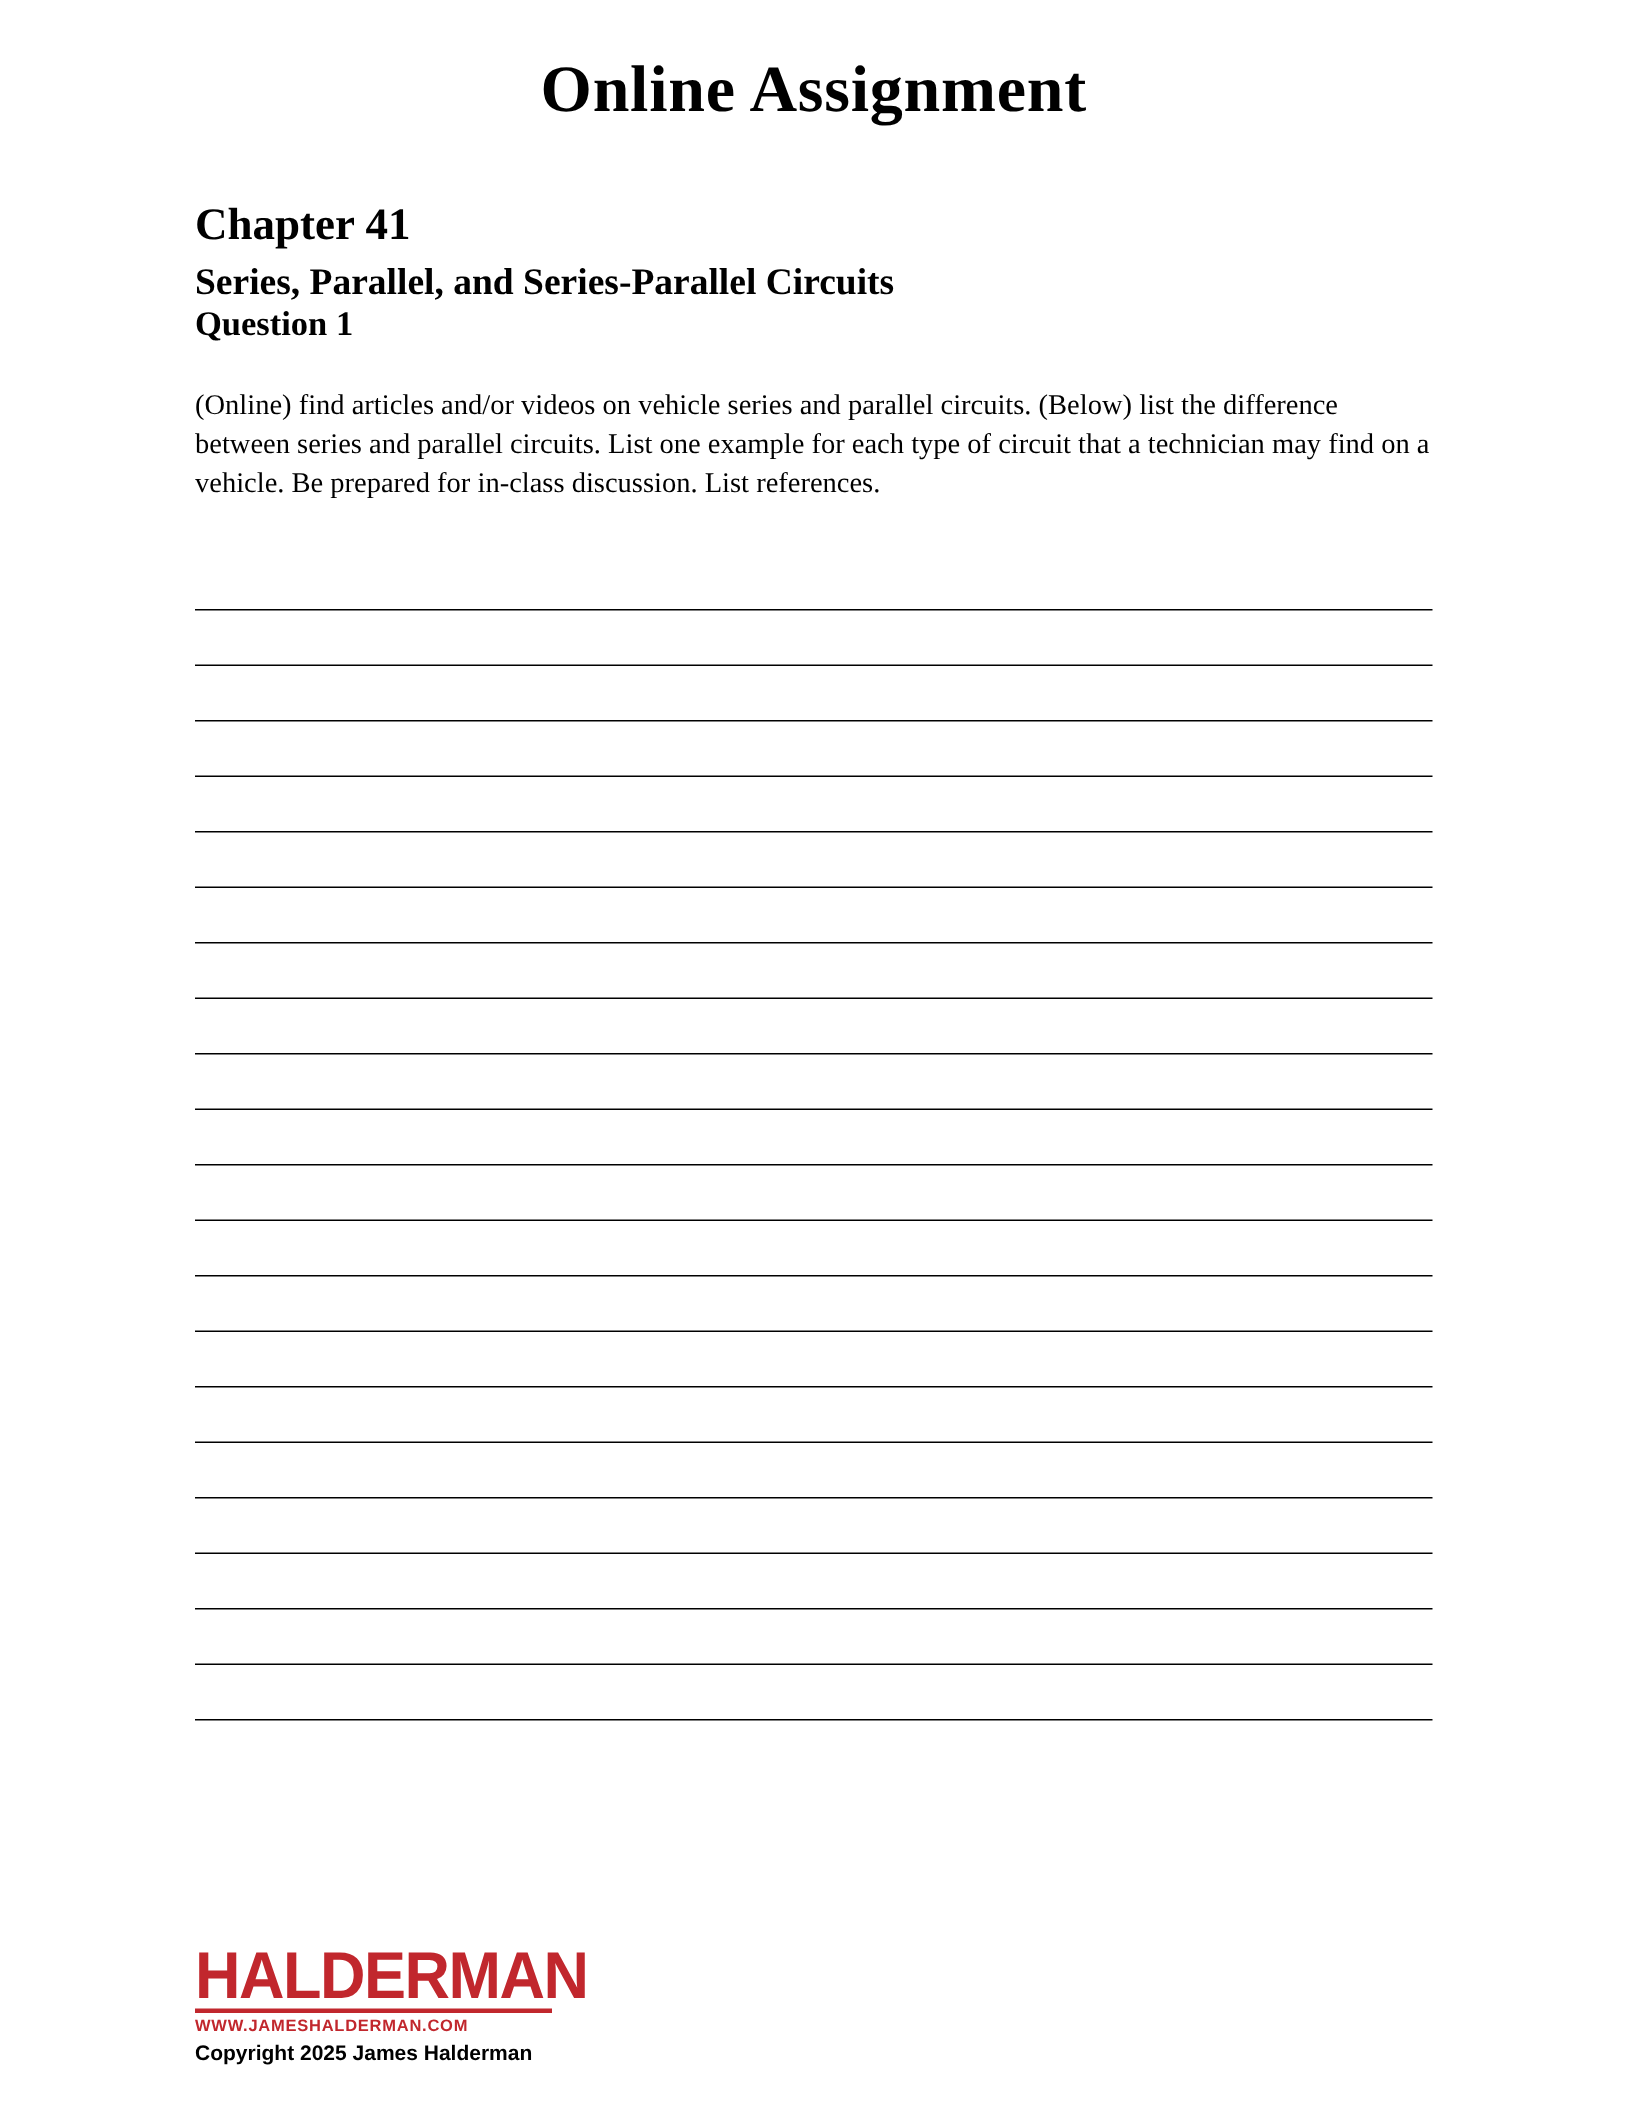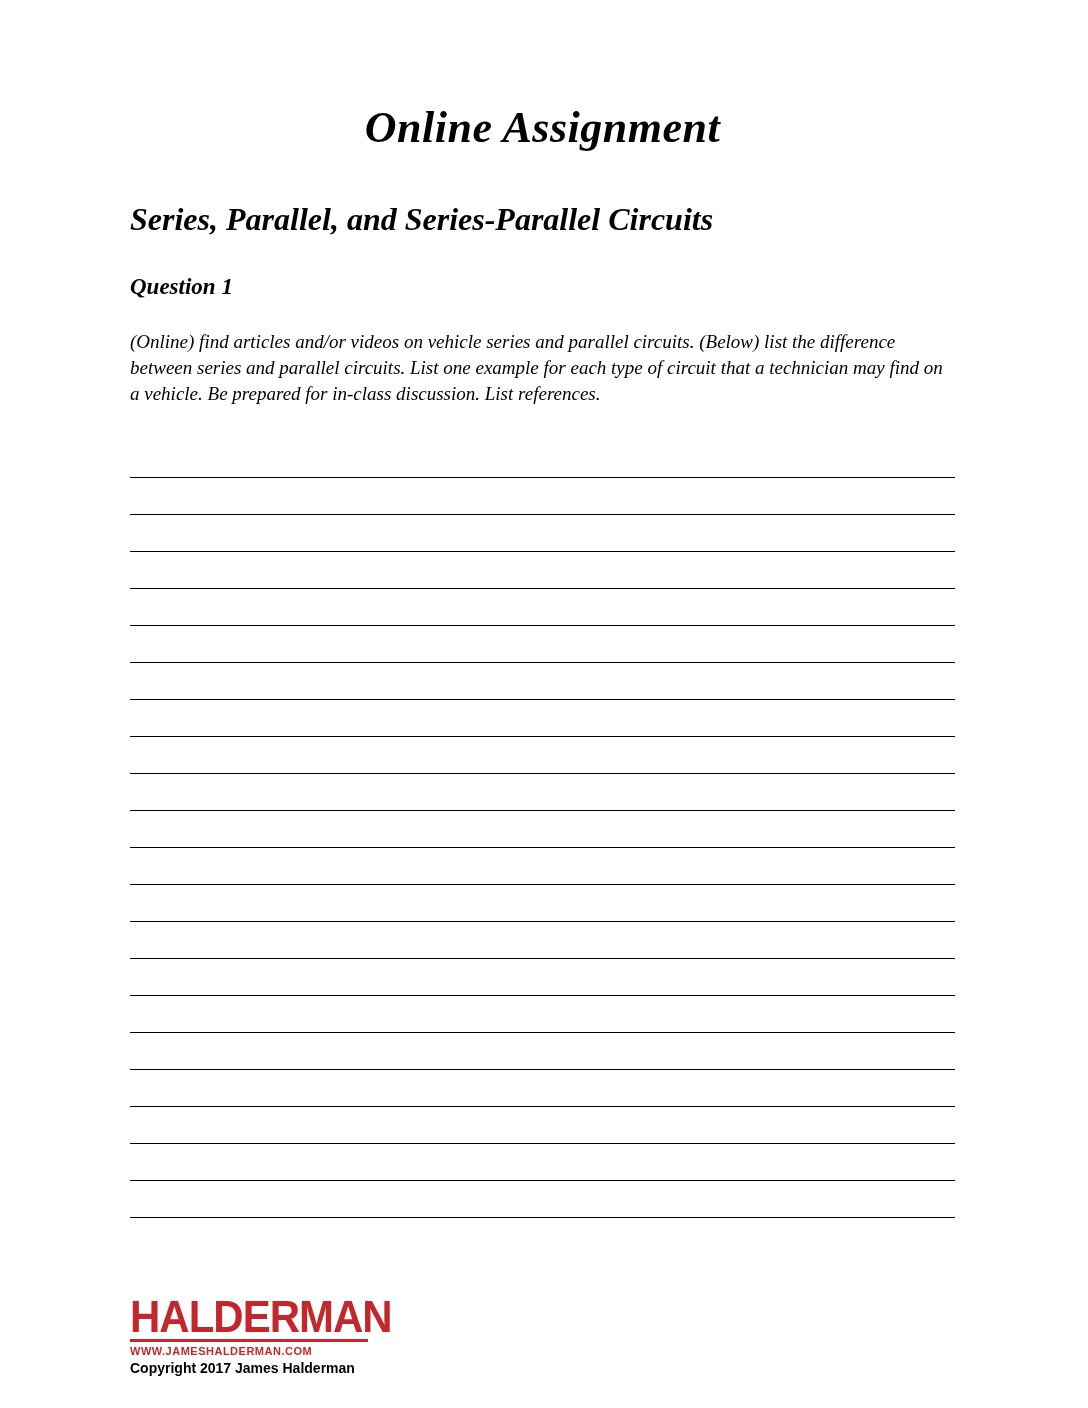--- a/index.html
+++ b/index.html
@@ -8,39 +8,37 @@
     width: 1088px;
     height: 1408px;
     position: relative;
     font-family: "Liberation Serif", serif;
     color: #000000;
     overflow: hidden;
   }
   .page {
     position: absolute;
     inset: 0;
-    padding: 102px 133px 0 130px;
-    font-style: italic;
+    padding: 34px 133px 0 130px;
   }
   .doc-title {
     text-align: center;
     font-weight: bold;
     font-size: 44px;
     letter-spacing: 0.5px;
     margin-bottom: 48px;
   }
   .chapter-heading {
     font-weight: bold;
     font-size: 30px;
     margin-bottom: 8px;
   }
   .chapter-subtitle {
     font-weight: bold;
-    font-size: 32px;
-    margin-bottom: 36px;
+    font-size: 25px;
   }
   .question-label {
     font-weight: bold;
     font-size: 23px;
     margin-bottom: 29px;
   }
   .question-text {
     font-size: 19px;
     line-height: 1.37;
     margin-bottom: 34px;
@@ -89,20 +87,21 @@
     margin-top: 3px;
   }
 </style>
 </head>
 <body>
 
 <div class="page">
 
   <div class="doc-title">Online Assignment</div>
 
+  <div class="chapter-heading">Chapter 41</div>
 
   <div class="chapter-subtitle">Series, Parallel, and Series-Parallel Circuits</div>
 
   <div class="question-label">Question 1</div>
 
   <div class="question-text">(Online) find articles and/or videos on vehicle series and parallel circuits. (Below) list the difference between series and parallel circuits. List one example for each type of circuit that a technician may find on a vehicle. Be prepared for in-class discussion. List references.</div>
 
   <div class="answer-lines">
       <div class="answer-line"></div>
       <div class="answer-line"></div>
@@ -126,14 +125,14 @@
       <div class="answer-line"></div>
       <div class="answer-line"></div>
     </div>
 
 </div>
 
 <div class="footer">
   <div class="logo-text" style="color: rgb(193, 39, 45);">HALDERMAN</div>
   <div class="logo-rule" style="background: rgb(193, 39, 45);"></div>
   <div class="logo-url" style="color: rgb(193, 39, 45);">WWW.JAMESHALDERMAN.COM</div>
-  <div class="copyright">Copyright 2017 James Halderman</div>
+  <div class="copyright">Copyright 2025 James Halderman</div>
 </div>
 
 </body></html>

